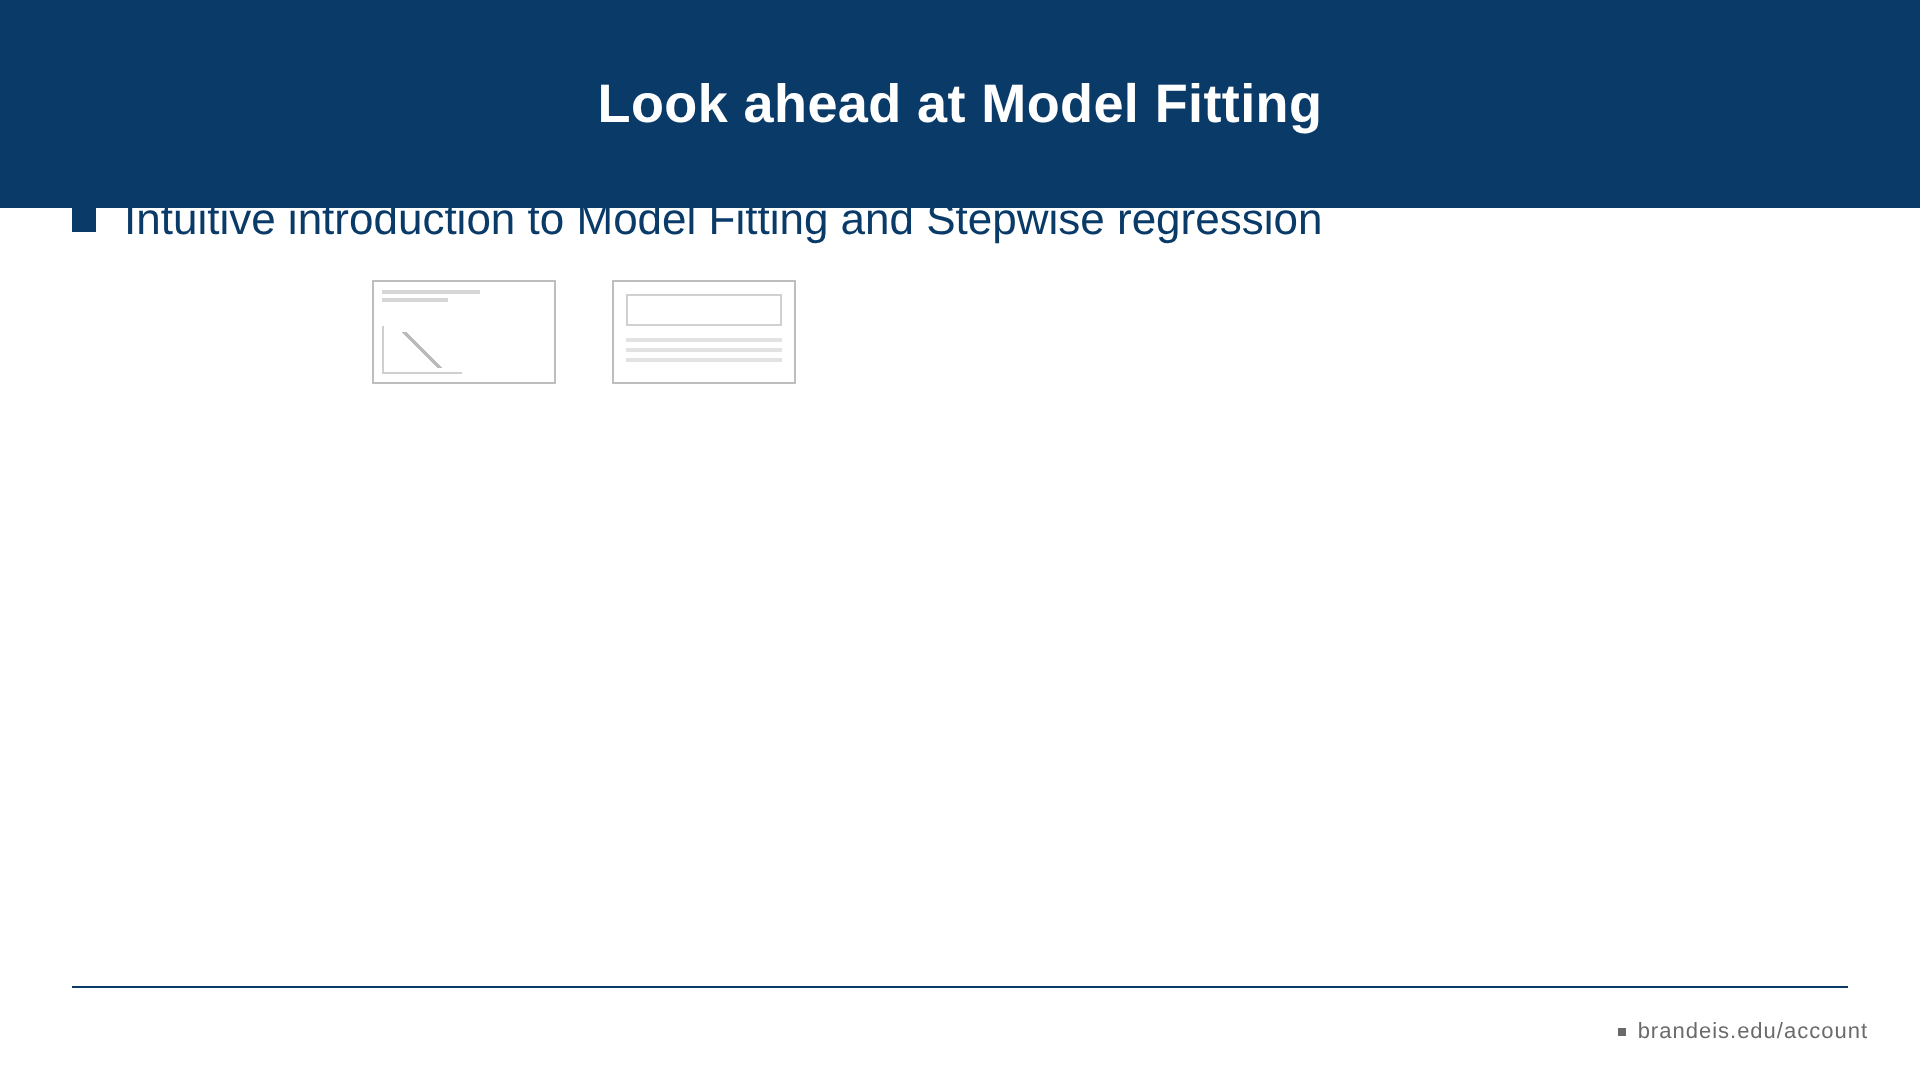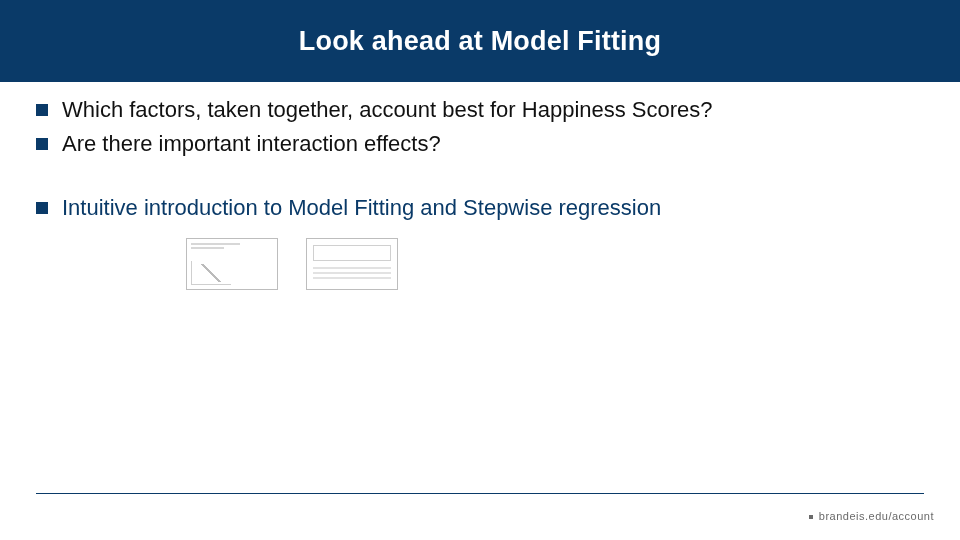--- a/index.html
+++ b/index.html
@@ -1,21 +1,21 @@
 <!DOCTYPE html>
 <html><head>
 <meta charset="utf-8">
 <style>
   * { margin: 0; padding: 0; box-sizing: border-box; }
   html, body { width: 960px; height: 540px; font-family: Arial, Helvetica, sans-serif; background: #fff; overflow: hidden; }
   .slide { width: 960px; height: 540px; position: relative; background: #fff; }
   .title-bar {
     position: absolute;
     top: 0; left: 0;
-    width: 960px; height: 82px;
+    width: 960px; height: 104px;
     background: #0a3a68;
     display: flex;
     align-items: center;
     justify-content: center;
   }
   .title-text {
     color: #fff;
     font-size: 27px;
     font-weight: 700;
     letter-spacing: 0.2px;
@@ -121,30 +121,20 @@
 <body>
 
 <div class="slide">
 
   <div class="title-bar">
     <div class="title-text">Look ahead at Model Fitting</div>
   </div>
 
   <div class="body">
 
-    <div class="bullet-group">
-      <div class="bullet-row">
-        <div class="bullet-marker"></div>
-        <div class="bullet-text">Which factors, taken together, account best for Happiness Scores?</div>
-      </div>
-      <div class="bullet-row">
-        <div class="bullet-marker"></div>
-        <div class="bullet-text">Are there important interaction effects?</div>
-      </div>
-    </div>
 
     <div class="bullet-group">
       <div class="bullet-row">
         <div class="bullet-marker"></div>
         <div class="bullet-text link-style">Intuitive introduction to Model Fitting and Stepwise regression</div>
       </div>
       <div class="thumbs">
         <div class="thumb">
           <div class="tline" style="width:60%"></div>
           <div class="tline" style="width:40%"></div>

